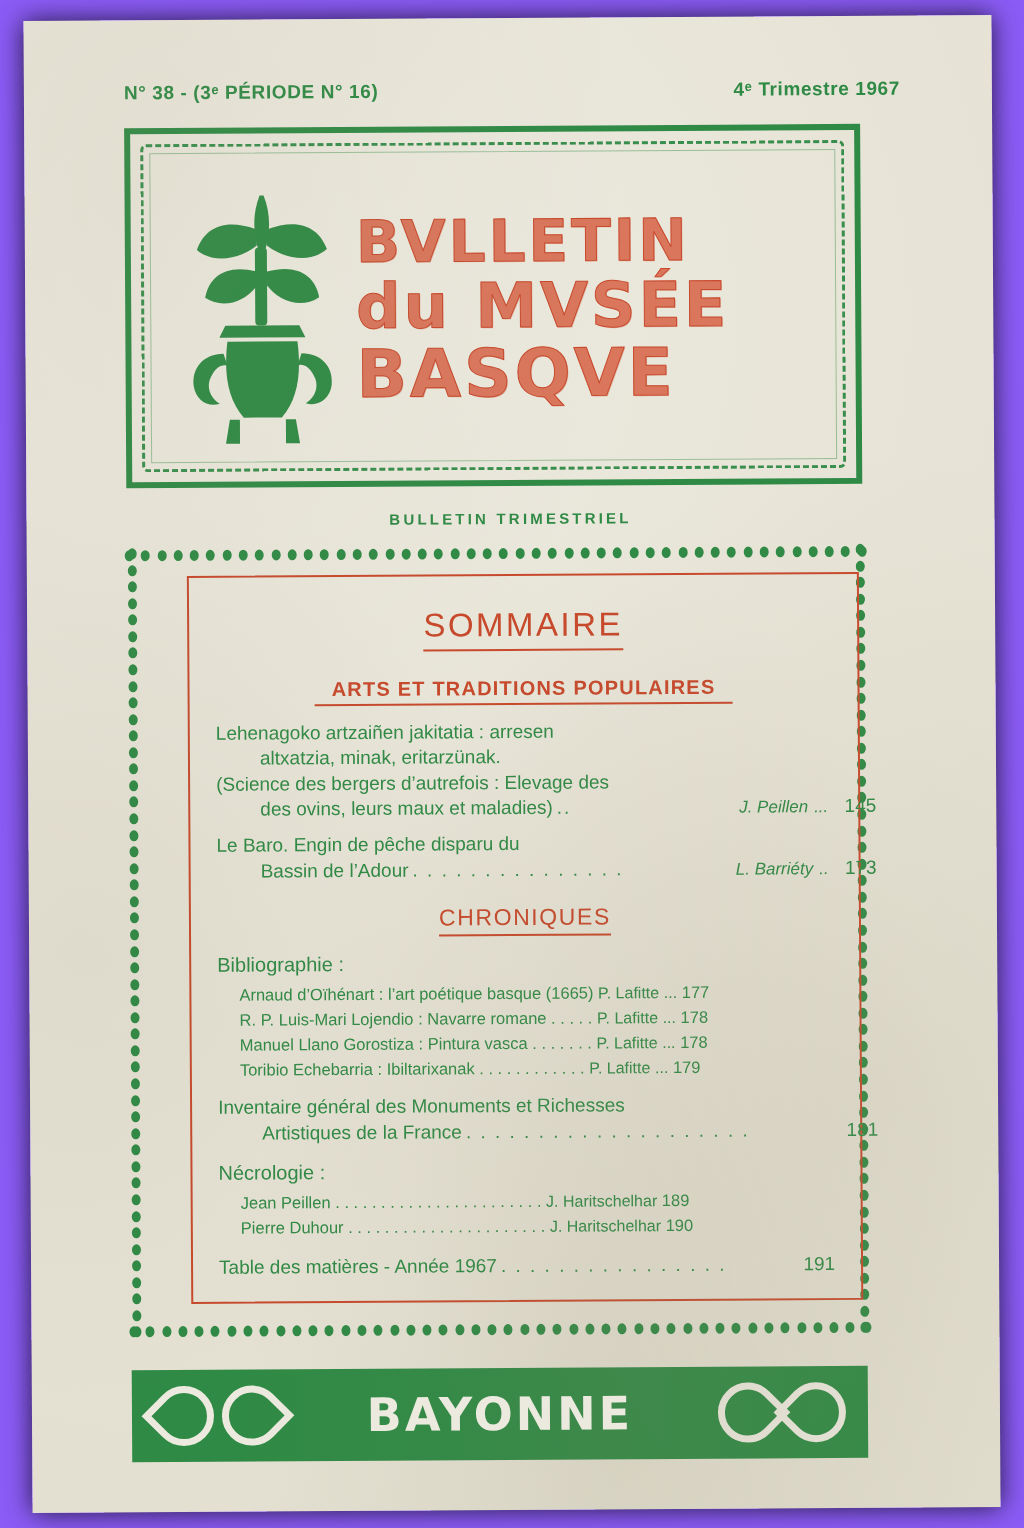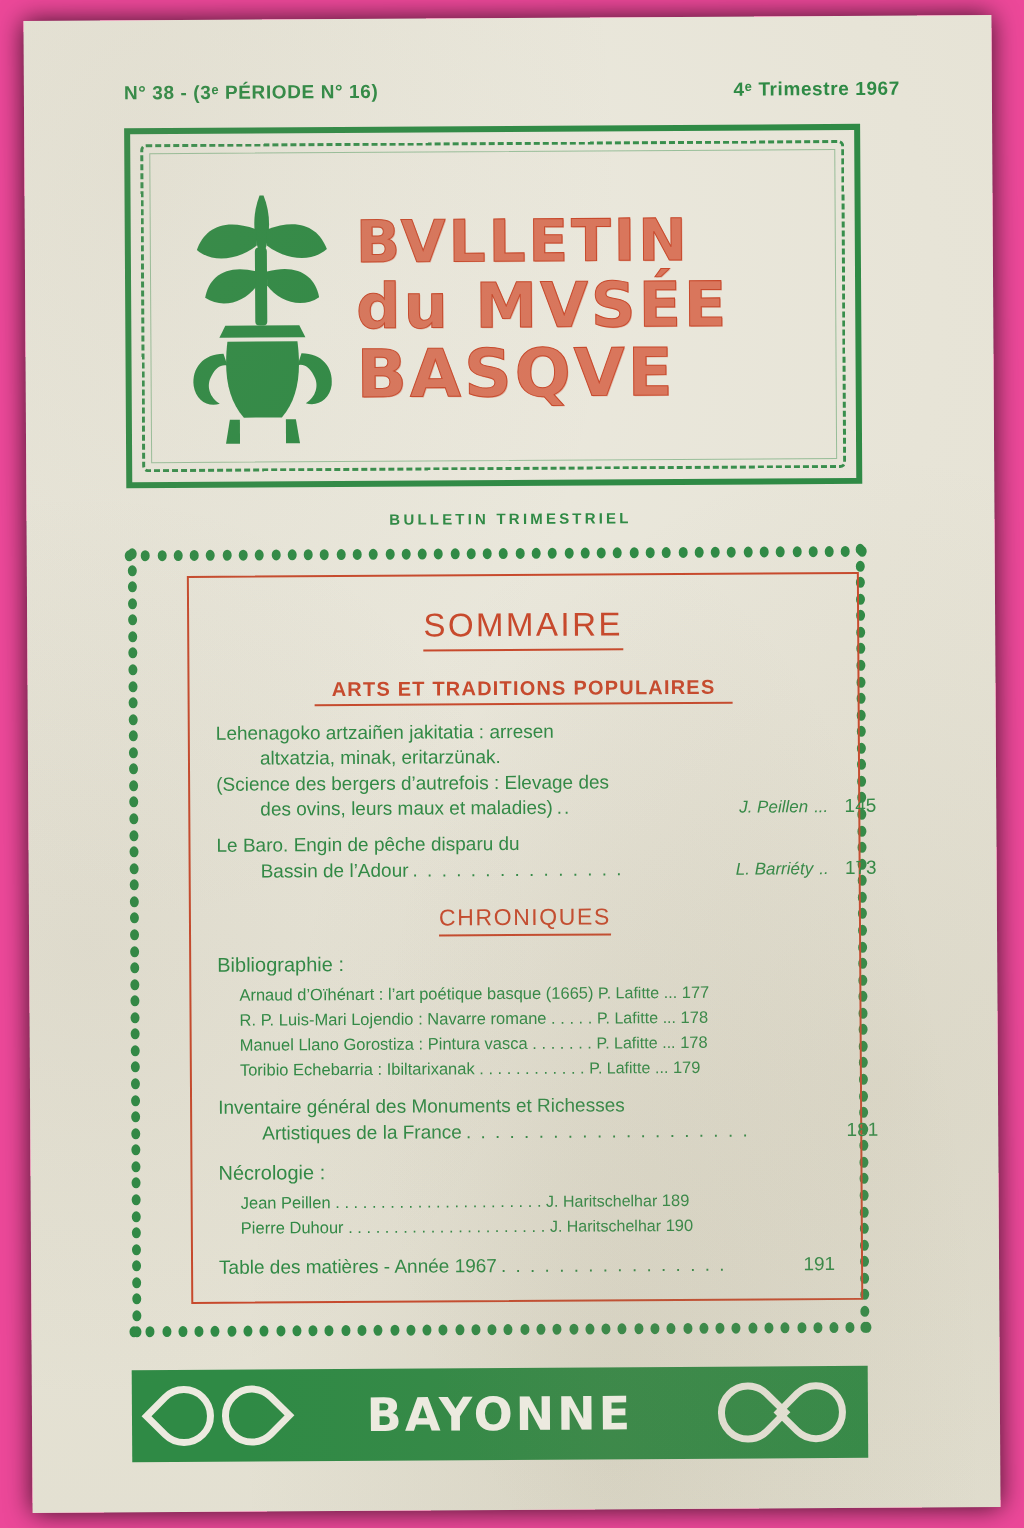--- a/index.html
+++ b/index.html
@@ -11,21 +11,21 @@
     width: 1024px;
     height: 1528px;
     overflow: hidden;
     font-family: "Liberation Sans", sans-serif;
   }
 
   #page {
     position: relative;
     width: 1024px;
     height: 1528px;
-    background: #ec4899;
+    background: #8b5cf6;
   }
 
   
   .cover {
     position: absolute;
     left: 28px;
     top: 18px;
     width: 968px;
     height: 1492px;
     background:

